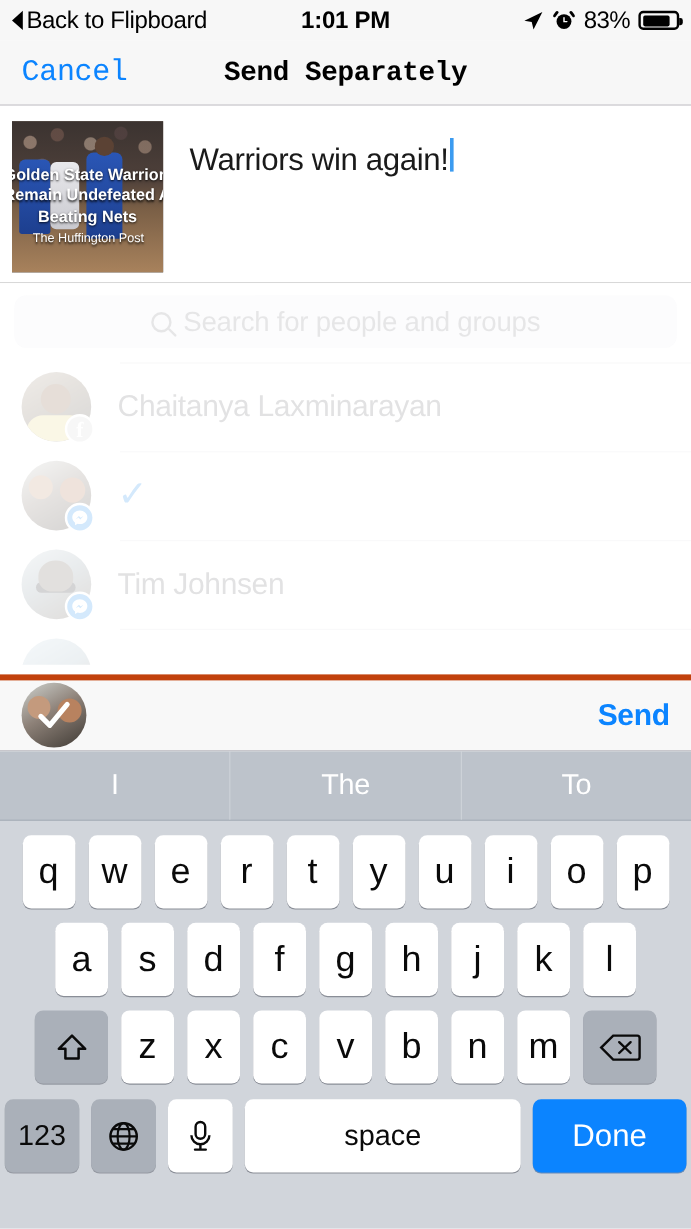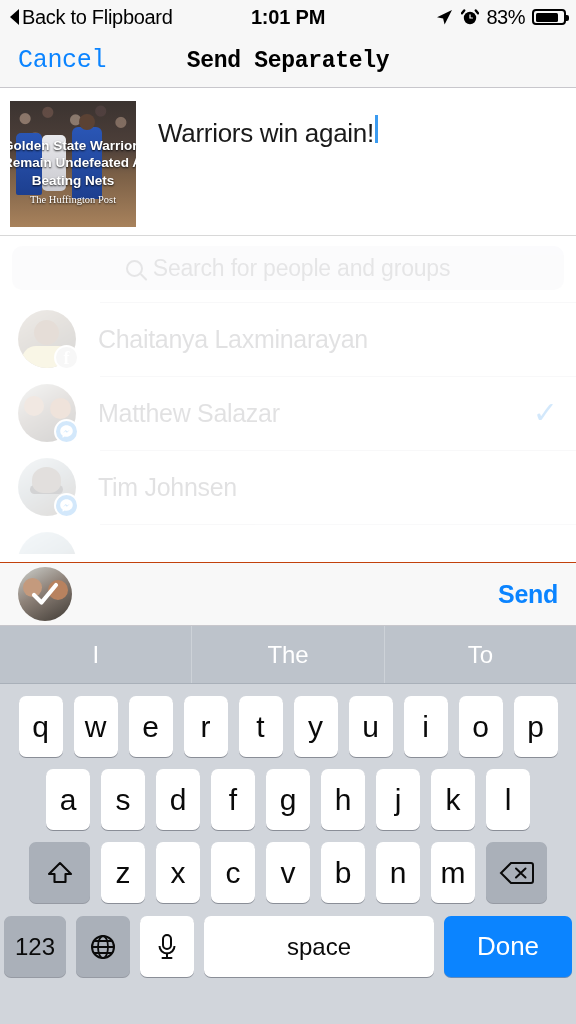--- a/index.html
+++ b/index.html
@@ -99,24 +99,23 @@
     background:linear-gradient(#e9e9ec,#c9c9cf); border-radius:5px;
   }
   .thumb .overlay {
     position:absolute; left:-7px; right:-7px; top:36px;
     text-align:center; color:#fff;
     font-size:13.5px; font-weight:bold; line-height:1.28;
     text-shadow:0 1px 2px rgba(0,0,0,.85);
     white-space:nowrap;
   }
   .thumb .source {
-    position:absolute; left:0; right:0; bottom:22px;
-    text-align:center; color:#fff; font-size:10.5px;
+    position:absolute; left:0; right:16px; bottom:22px;
+    text-align:right; color:#fff; font-size:10.5px;
     text-shadow:0 1px 2px rgba(0,0,0,.85);
-    font-family:Liberation Serif, serif;
   }
   .msgwrap { flex:1; padding:14px 0 0 22px; position:relative; }
   .msgtext {
     font-size:26px; color:#1a1a1a; letter-spacing:-0.3px;
     display:inline-block; vertical-align:middle;
   }
   .caret {
     display:inline-block; width:3px; height:28px;
     background:#3b9bf0; vertical-align:-5px; margin-left:1px;
   }
@@ -195,21 +194,21 @@
   .badge-fb { background:#dcdcdc; }
   .badge-fb span { color:#fff; font-size:18px; font-weight:bold; line-height:1; font-family:"Liberation Serif", serif; }
   .badge-msg { background:#3b9bf0; }
 
   .rowname { font-size:25px; color:#7c7c80; letter-spacing:-0.3px; flex:1; }
   .rowcheck { color:#3b9bf0; font-size:30px; line-height:1; }
 
   
   .sendbar {
     position:absolute; left:0; right:0; top:562px; height:64px;
-    background:#f8f8f8; border-top:1px solid #c2410c; border-bottom:1px solid #c8c7cc;
+    background:#f8f8f8; border-top:5px solid #c2410c; border-bottom:1px solid #c8c7cc;
     display:flex; align-items:center; padding:0 18px; z-index:5;
   }
   .sel-avatar {
     width:54px;height:54px;border-radius:50%;position:relative;overflow:hidden;flex:none;
     background:linear-gradient(150deg,#cfd3cf 0%,#8e8279 45%,#3f3a34 100%);
   }
   .sel-avatar::after{
     content:"";position:absolute;left:5px;top:11px;width:19px;height:19px;
     border-radius:50%;background:#c49a7d;
   }
@@ -337,21 +336,20 @@
       <div class="row">
         <div class="avatar a2">
           <div class="pic"></div>
           <div class="badge badge-msg">
             <svg width="15" height="15" viewBox="0 0 16 16">
               <path d="M8 1.4C4.3 1.4 1.3 4.2 1.3 7.6c0 1.9 1 3.6 2.5 4.7v2.3l2.3-1.3c.6.2 1.2.3 1.9.3 3.7 0 6.7-2.8 6.7-6.2S11.7 1.4 8 1.4z" fill="#fff"></path>
               <path d="M4.2 9.5l3-3.2 1.5 1.6 2.6-1.6-2.9 3.1-1.5-1.6z" fill="#3b9bf0"></path>
             </svg>
           </div>
         </div>
-        <span class="rowname">Matthew Salazar</span>
         <span class="rowcheck">✓</span>
       </div>
 
       <div class="row">
         <div class="avatar a3">
           <div class="pic"></div>
           <div class="badge badge-msg">
             <svg width="15" height="15" viewBox="0 0 16 16">
               <path d="M8 1.4C4.3 1.4 1.3 4.2 1.3 7.6c0 1.9 1 3.6 2.5 4.7v2.3l2.3-1.3c.6.2 1.2.3 1.9.3 3.7 0 6.7-2.8 6.7-6.2S11.7 1.4 8 1.4z" fill="#fff"></path>
               <path d="M4.2 9.5l3-3.2 1.5 1.6 2.6-1.6-2.9 3.1-1.5-1.6z" fill="#3b9bf0"></path>

